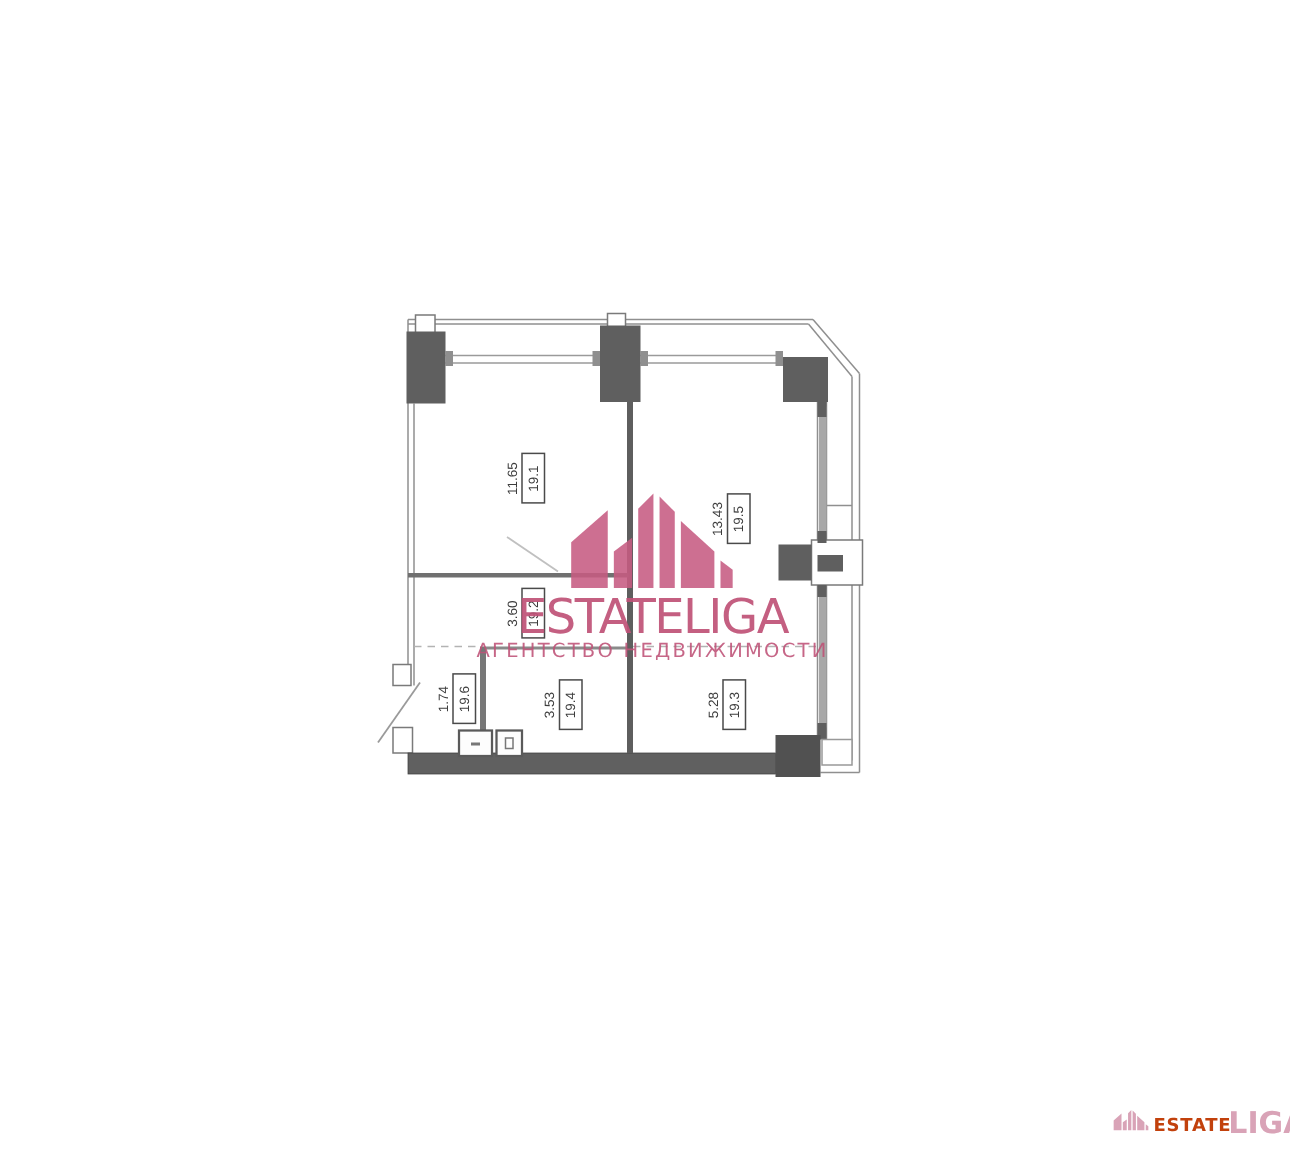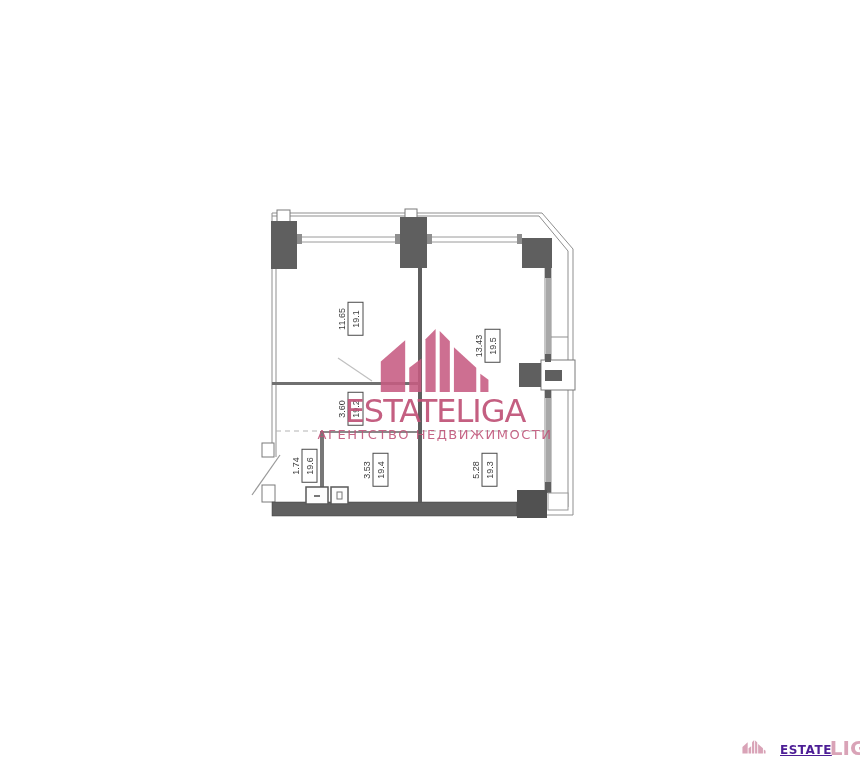--- a/index.html
+++ b/index.html
@@ -41,21 +41,21 @@
     font-family:"DejaVu Sans",sans-serif;font-size:13px;font-weight:normal;
     letter-spacing:1.5px;color:#bf5277;opacity:.88;margin-top:-1px;
   }
   
   .corner-logo{
     position:absolute;left:742px;top:739px;display:flex;align-items:flex-end;z-index:5;
   }
   .corner-logo svg{margin-bottom:3px;}
   .cl-estate{
     font-family:"DejaVu Sans",sans-serif;font-weight:bold;font-size:12px;
-    color:#4c1d95;letter-spacing:.5px;line-height:14px;margin-left:14px;text-decoration:underline;
+    color:#c2410c;letter-spacing:.5px;line-height:14px;margin-left:3px;
   }
   .cl-liga{
     font-family:"DejaVu Sans",sans-serif;font-weight:bold;font-size:20px;
     color:#d9a3b7;line-height:17px;margin-left:-2px;
   }
 </style>
 </head>
 <body>
 
 <div class="canvas">

